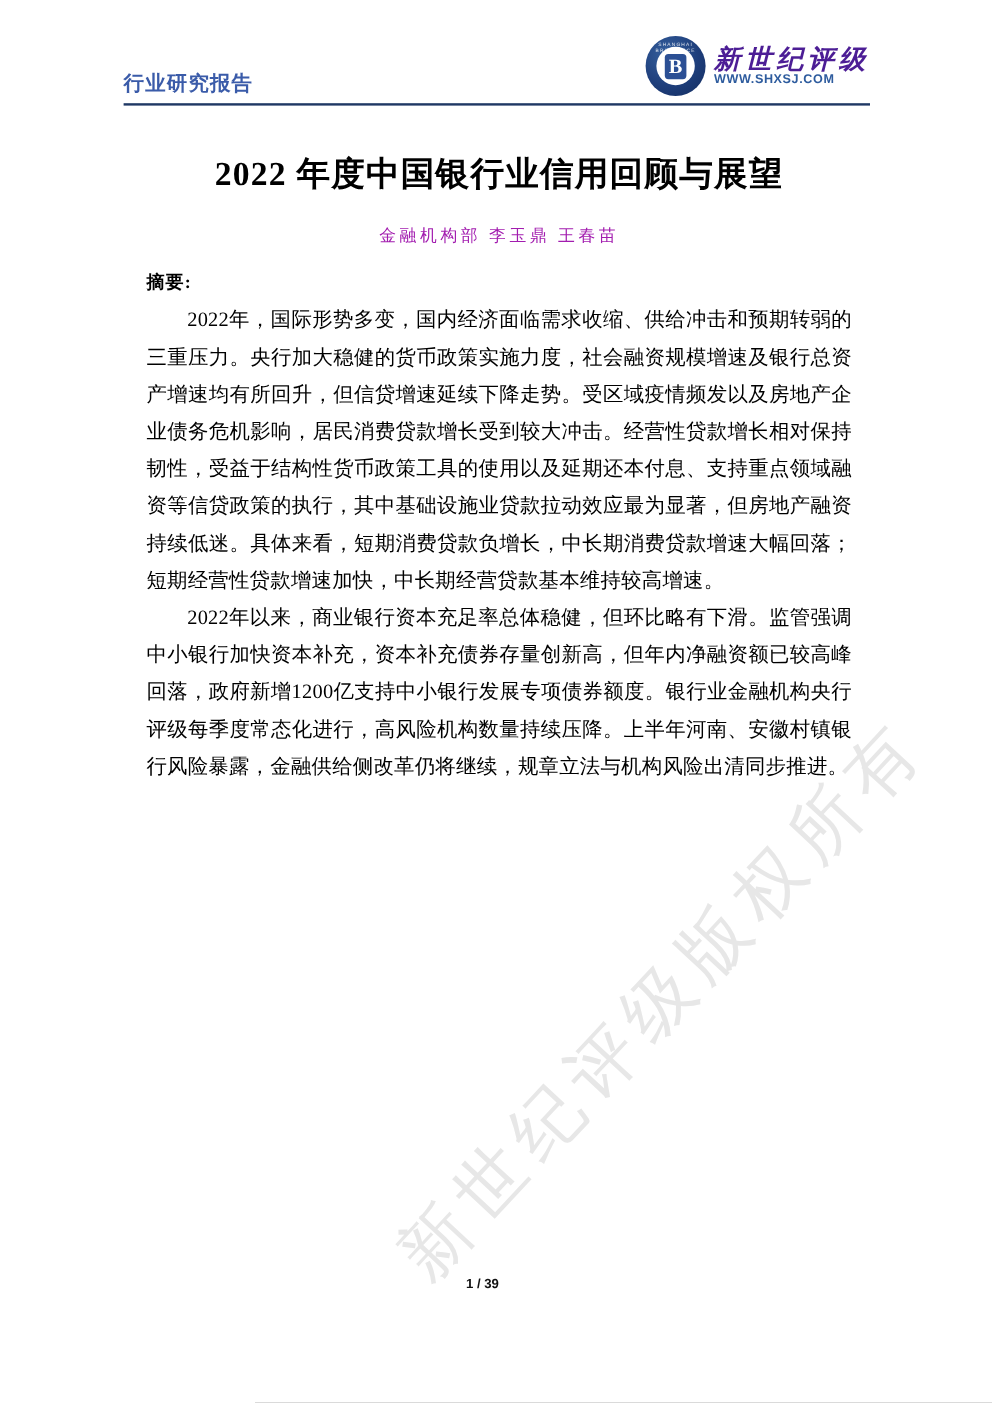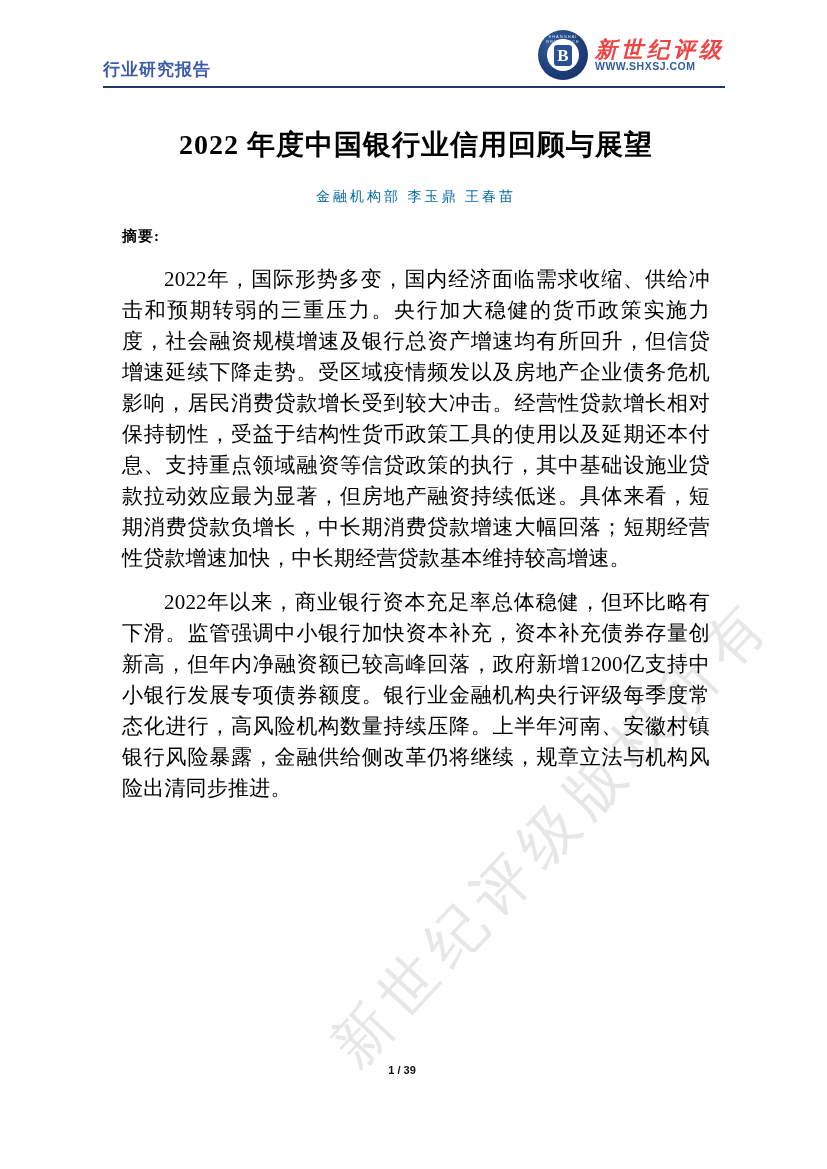--- a/index.html
+++ b/index.html
@@ -91,21 +91,21 @@
     letter-spacing: 1px;
     font-family: "Liberation Sans", sans-serif;
   }
   .brand-text { display: flex; flex-direction: column; line-height: 1.05; }
   .brand-name {
     font-family: "Liberation Serif", "DejaVu Serif", serif;
     font-style: italic;
     font-weight: bold;
     font-size: 22px;
     letter-spacing: 4px;
-    color: #ef4444;
+    color: #4c1d95;
     white-space: nowrap;
   }
   .brand-site {
     font-family: "Liberation Sans", "DejaVu Sans", sans-serif;
     font-size: 10.5px;
     font-weight: bold;
     color: #2e5c9e;
     letter-spacing: 0.5px;
     margin-top: 0;
   }
@@ -123,43 +123,42 @@
     color: #000;
   }
   .byline {
     position: absolute;
     left: 122px;
     width: 588px;
     top: 188px;
     text-align: center;
     font-size: 14px;
     letter-spacing: 3px;
-    color: #0369a1;
+    color: #a21caf;
   }
   .abstract {
     position: absolute;
     left: 122px;
     width: 588px;
     top: 221px;
   }
   .abstract-label {
     display: block;
     font-size: 15px;
     font-weight: bold;
     line-height: 30px;
     letter-spacing: 1px;
     font-family: Liberation Serif, serif;
   }
   .abstract p {
-    font-size: 21px;
+    font-size: 17px;
     line-height: 31px;
     text-align: justify;
     text-indent: 2em;
     letter-spacing: 0.2px;
-    margin-top: 13px;
   }
 
   
   .page-footer {
     position: absolute;
     left: 122px;
     width: 560px;
     top: 1064px;
     text-align: center;
     font-family: "Liberation Sans", "DejaVu Sans", sans-serif;

